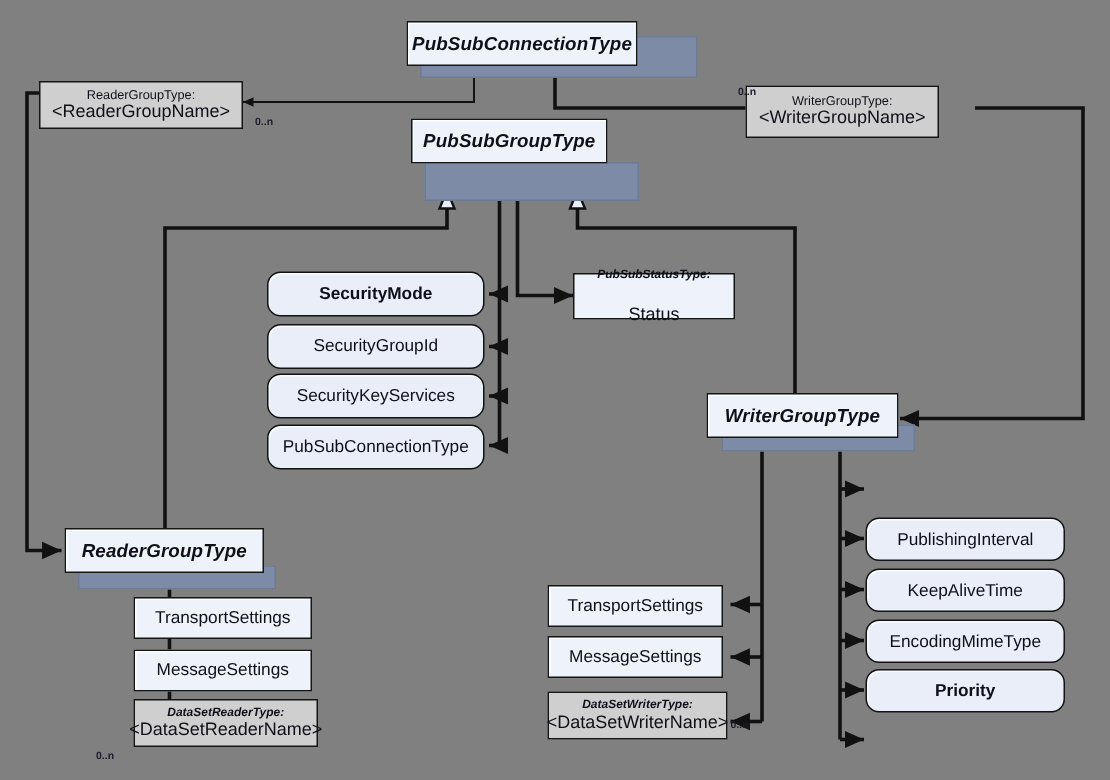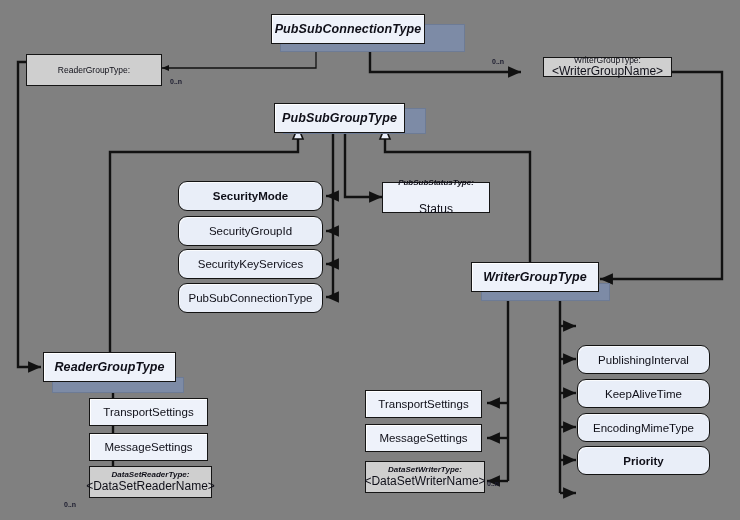--- a/index.html
+++ b/index.html
@@ -153,31 +153,32 @@
     </g>
   </svg>
 
   <div class="obj-shadow" style="left:280px;top:24px;width:183px;height:26px;"></div>
   <div class="node obj" style="left:271px;top:14px;width:154px;height:30px;">
     <span class="title">PubSubConnectionType</span>
   </div>
 
   <div class="node inst" style="left:26px;top:54px;width:136px;height:32px;">
     <span class="l1">ReaderGroupType:</span>
+    <span class="l2">&lt;ReaderGroupName&gt;</span>
   </div>
   <div class="card" style="left:170px;top:78px;">0..n</div>
 
-  <div class="node inst" style="left:543px;top:57px;width:129px;height:20px;">
+  <div class="node inst" style="left:497px;top:57px;width:129px;height:35px;">
     <span class="l1">WriterGroupType:</span>
     <span class="l2">&lt;WriterGroupName&gt;</span>
   </div>
   <div class="card" style="left:492px;top:58px;">0..n</div>
 
   <div class="obj-shadow" style="left:283px;top:108px;width:141px;height:24px;"></div>
-  <div class="node obj" style="left:274px;top:103px;width:131px;height:30px;">
+  <div class="node obj" style="left:274px;top:79px;width:131px;height:30px;">
     <span class="title">PubSubGroupType</span>
   </div>
 
   <div class="node prop" style="left:178px;top:181px;width:145px;height:30px;font-weight:bold;">
     <span>SecurityMode</span>
   </div>
   <div class="node prop" style="left:178px;top:216px;width:145px;height:30px;">
     <span>SecurityGroupId</span>
   </div>
   <div class="node prop" style="left:178px;top:249px;width:145px;height:30px;">

